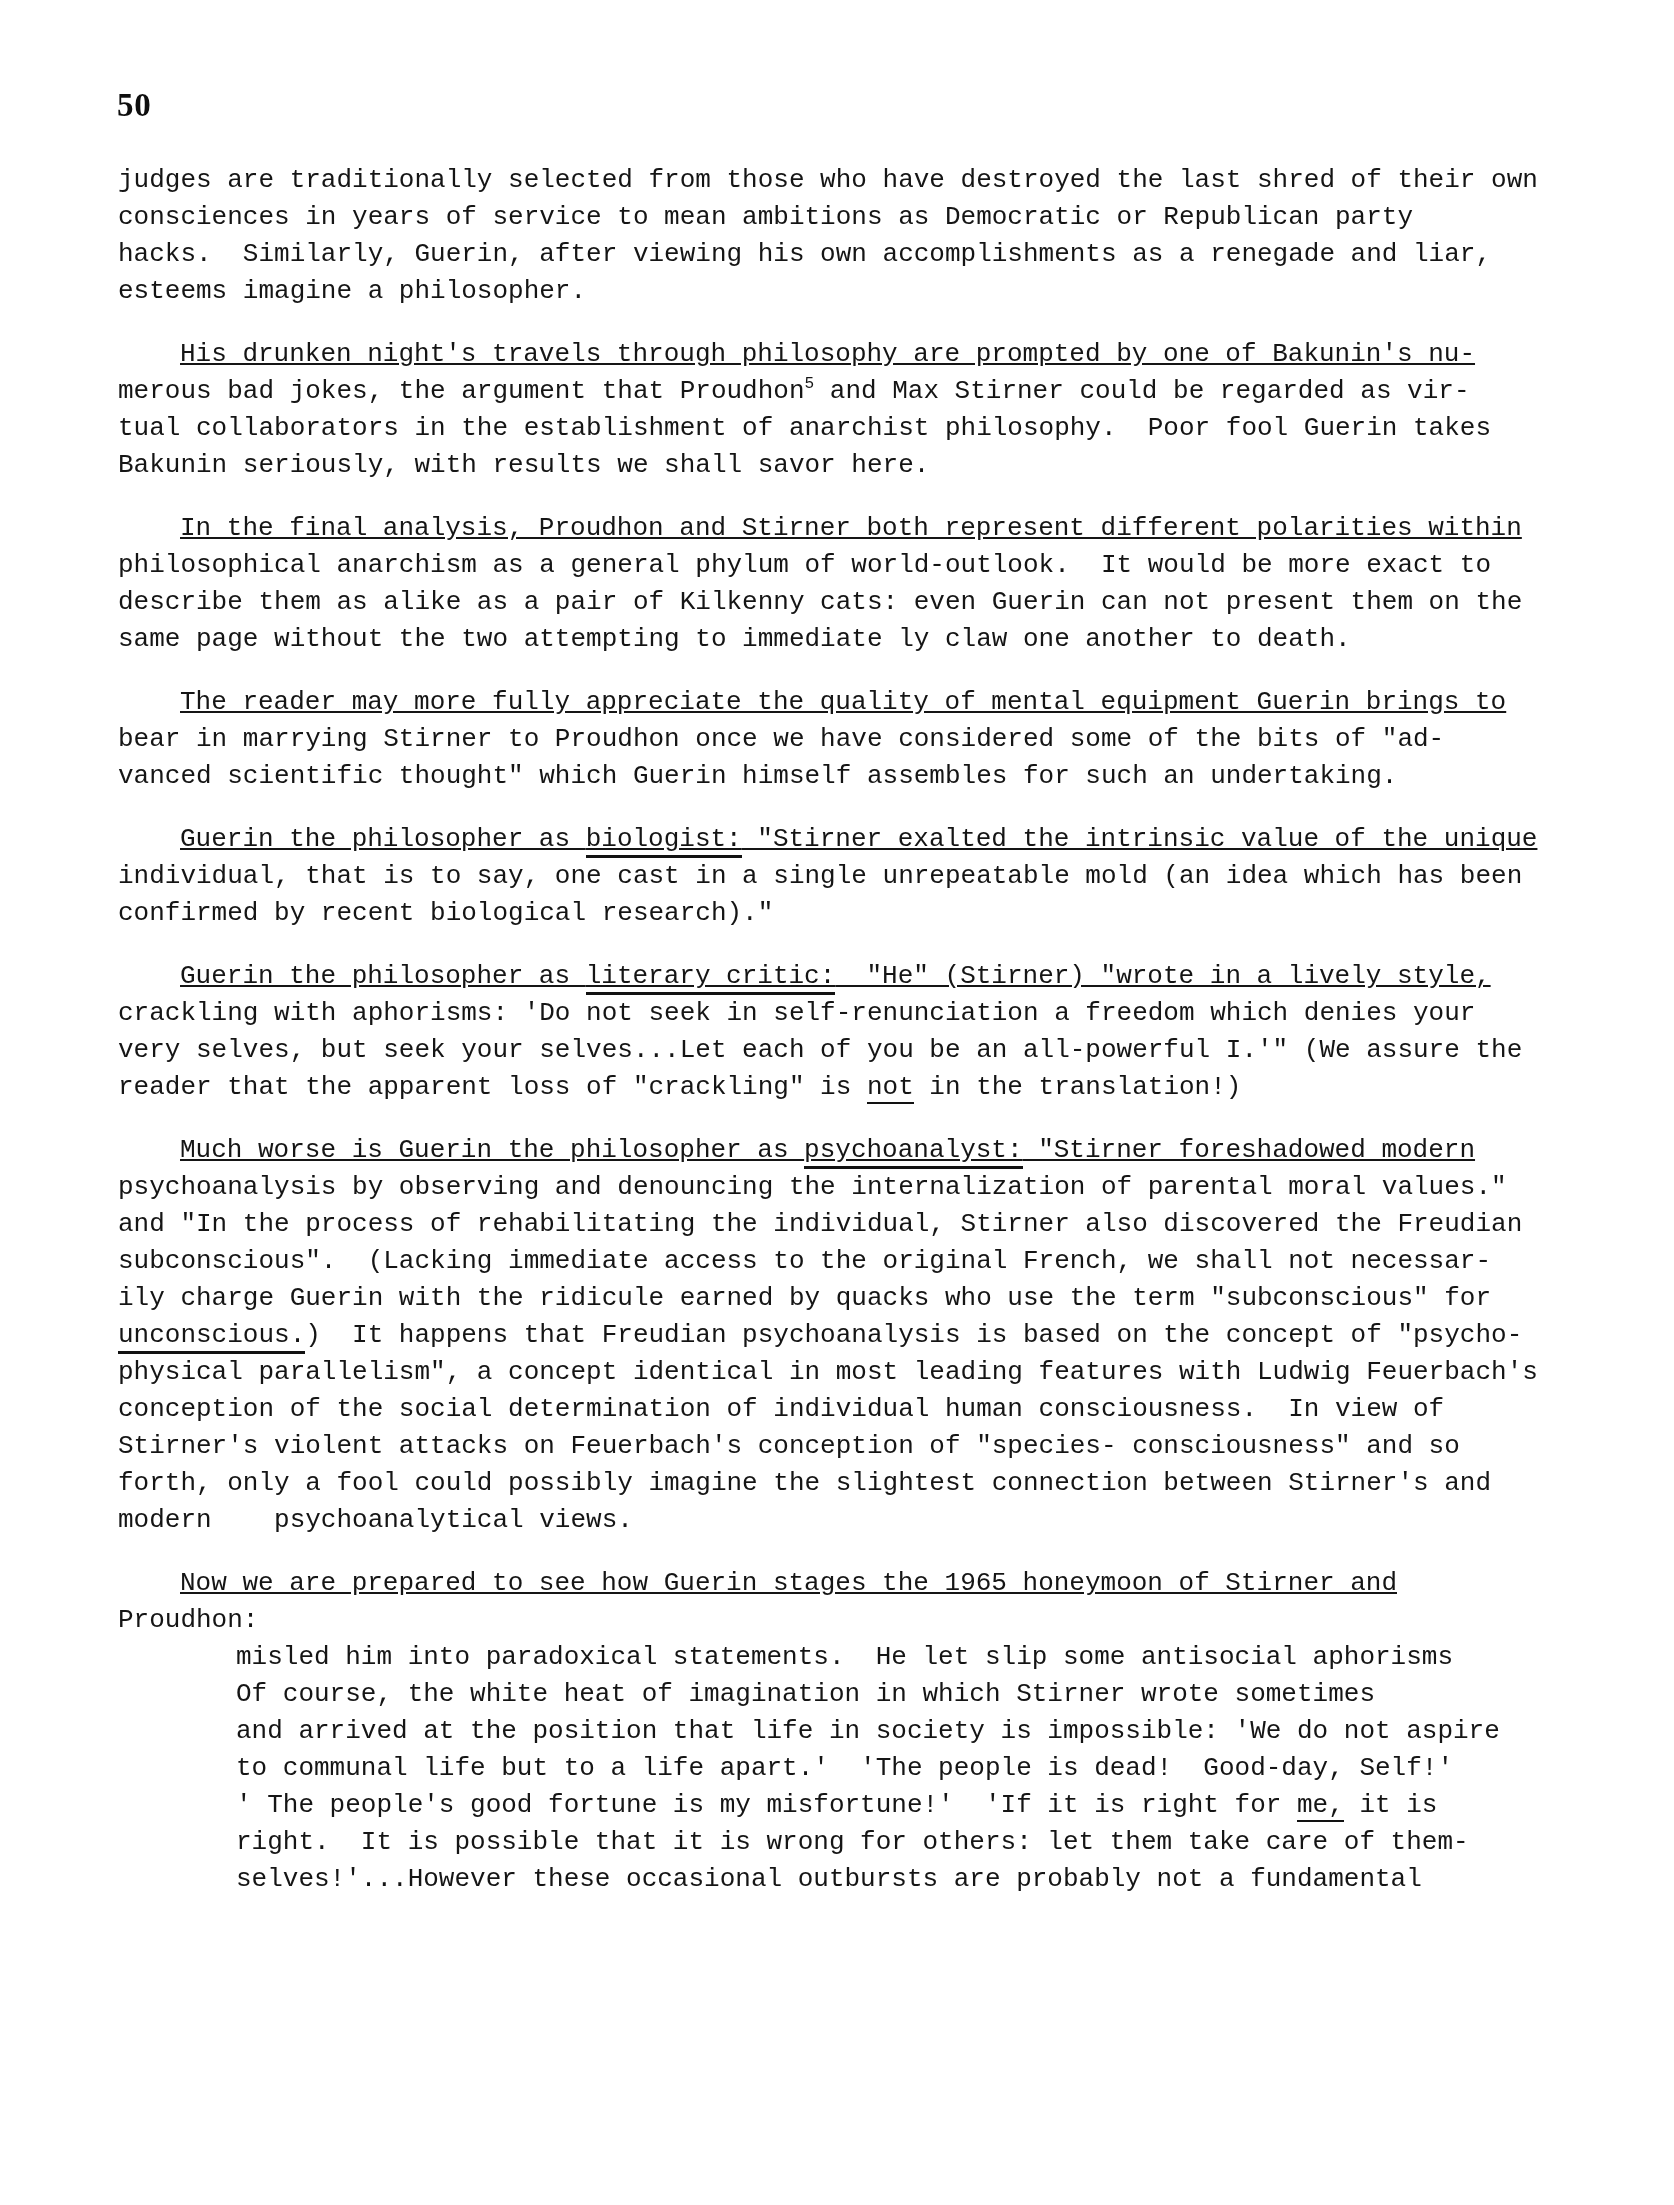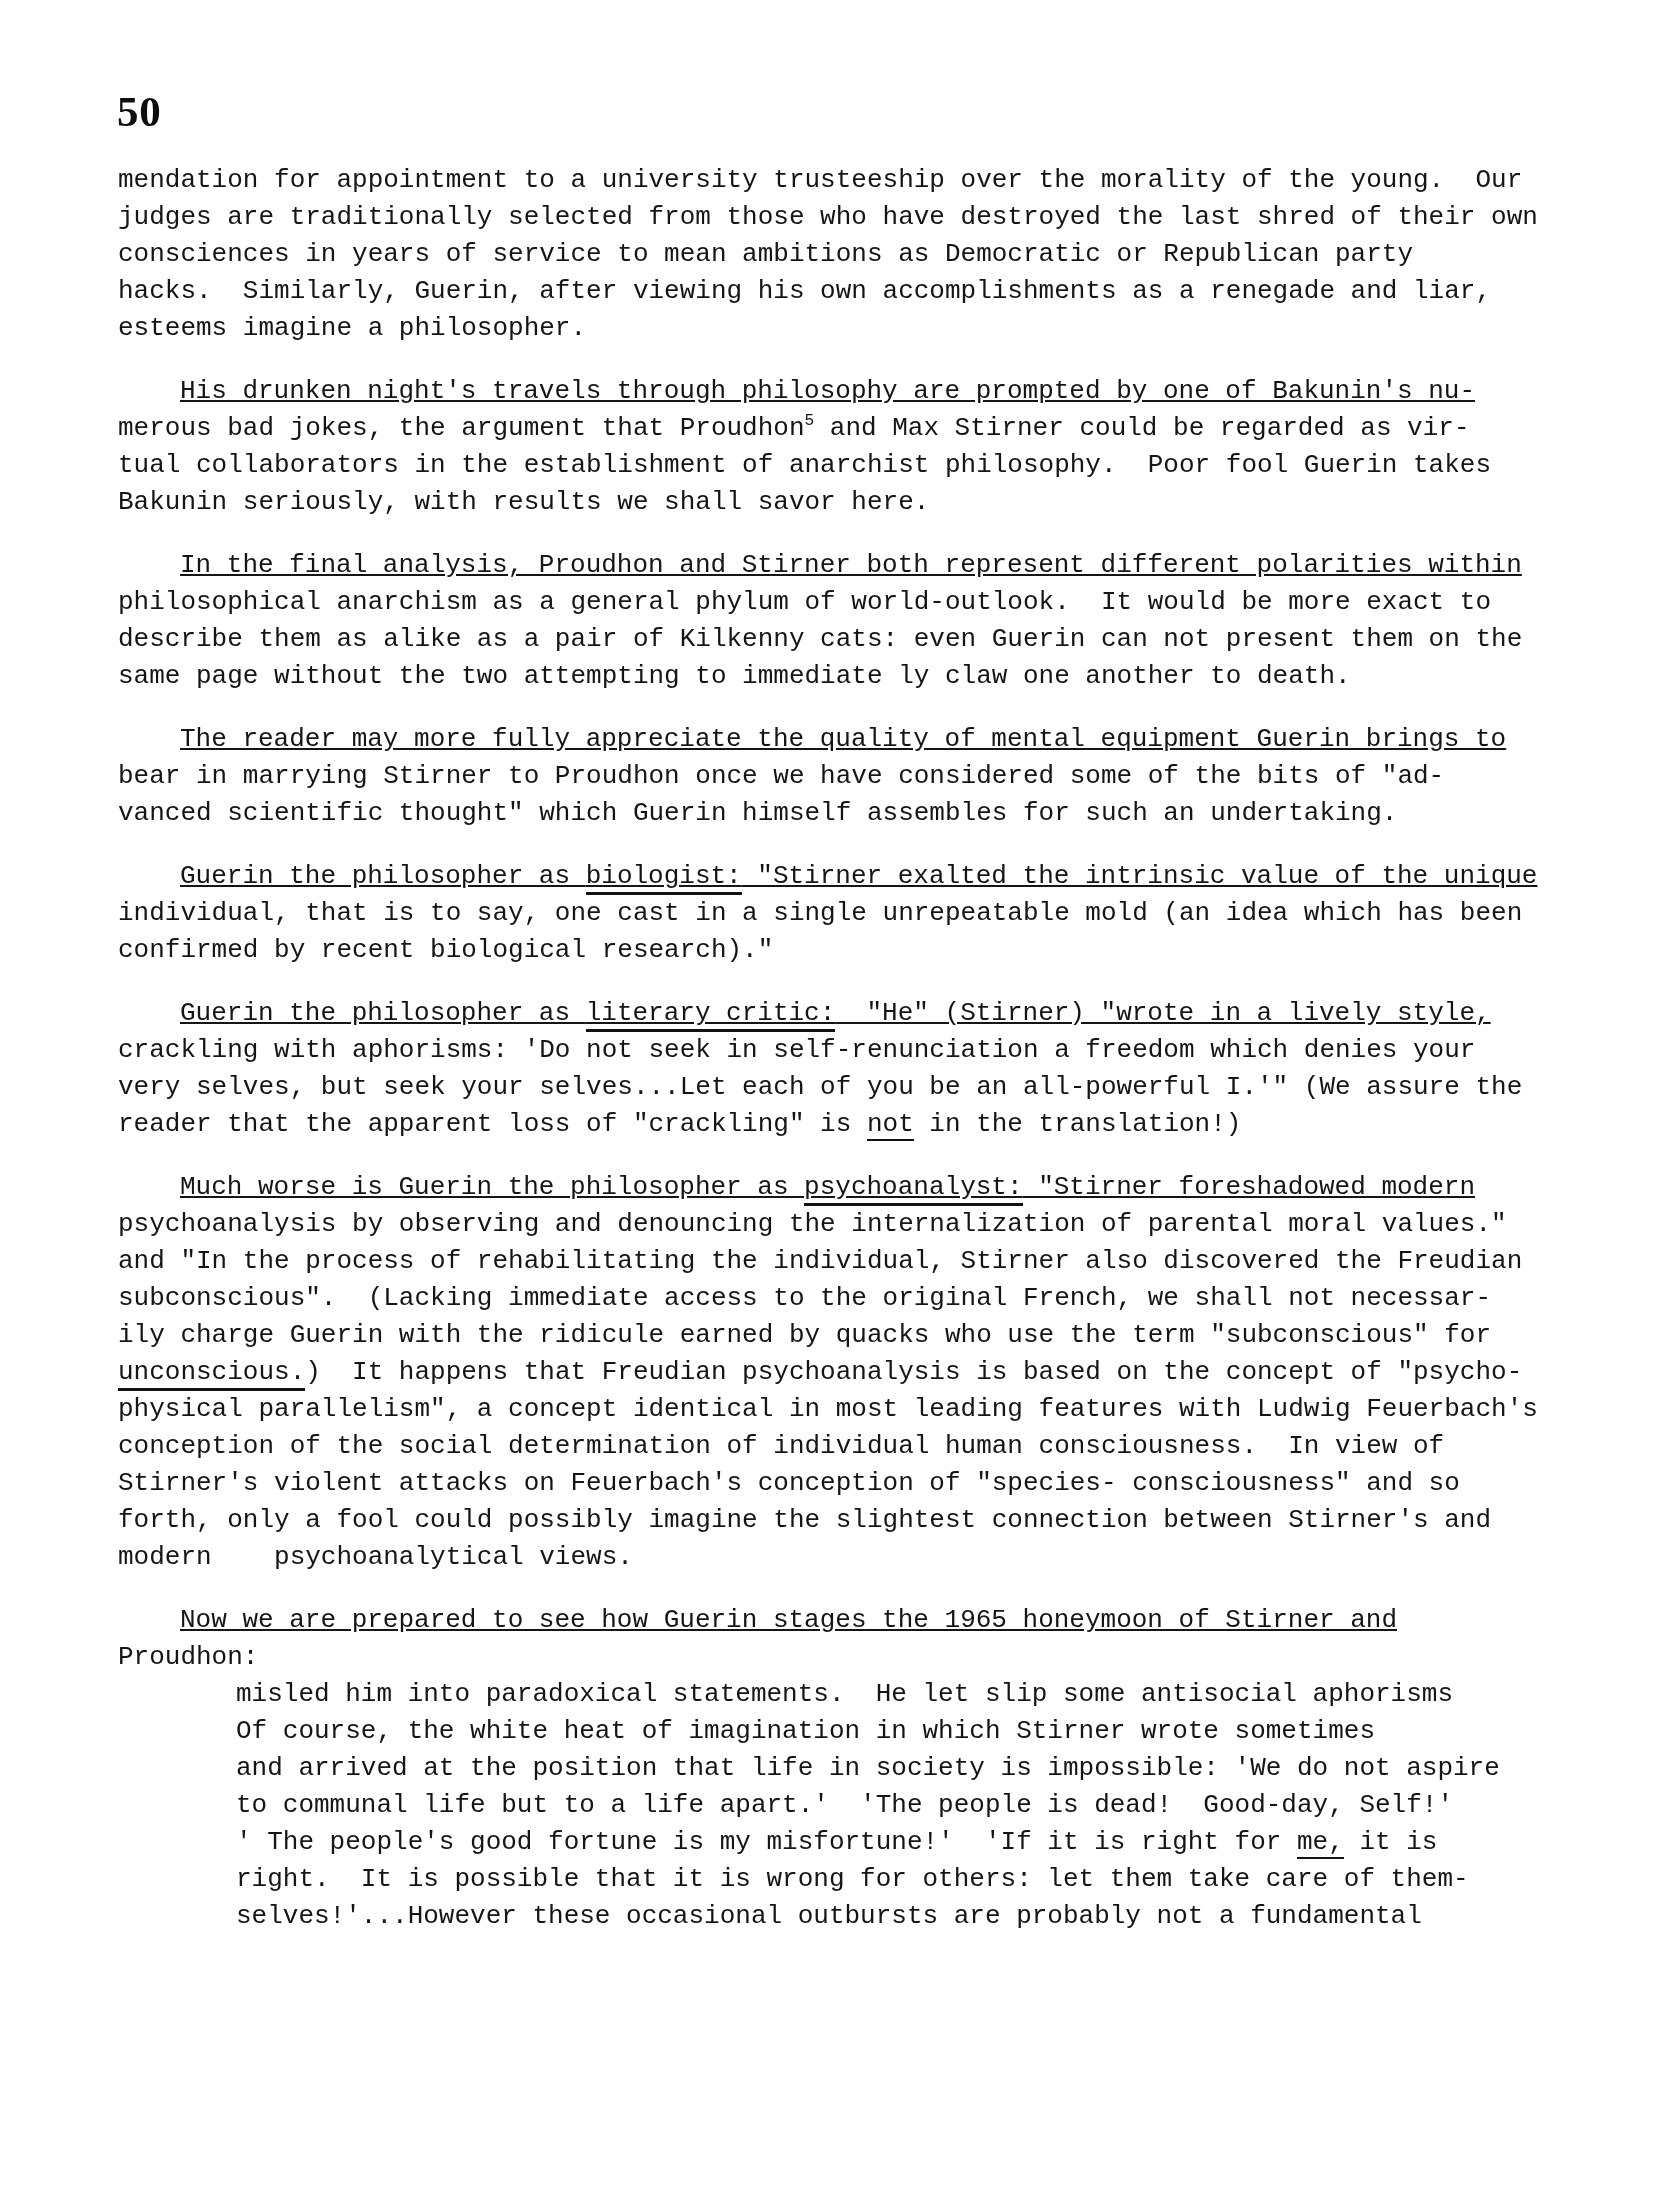--- a/index.html
+++ b/index.html
@@ -14,21 +14,21 @@
     overflow: hidden;
     font-family: "Liberation Mono", "DejaVu Sans Mono", monospace;
     color: #151515;
   }
   .page-number {
     position: absolute;
     left: 117px;
     top: 87px;
     font-family: "Liberation Serif", "DejaVu Serif", serif;
     font-weight: 700;
-    font-size: 43px;
+    font-size: 33px;
     letter-spacing: 0.7px;
     color: #0e0e0e;
   }
   .doc {
     position: absolute;
     left: 118px;
     top: 162px;
     width: 1469px;
   }
   .para {
@@ -65,21 +65,20 @@
     line-height: 0;
   }
 </style>
 </head>
 <body>
 
 <div class="page-number">50</div>
 
 <div class="doc">
     <div class="para">
-      <div class="line"><span>mendation for appointment to a university trusteeship over the morality of the young.  Our</span></div>
       <div class="line"><span>judges are traditionally selected from those who have destroyed the last shred of their own</span></div>
       <div class="line"><span>consciences in years of service to mean ambitions as Democratic or Republican party</span></div>
       <div class="line"><span>hacks.  Similarly, Guerin, after viewing his own accomplishments as a renegade and liar,</span></div>
       <div class="line"><span>esteems imagine a philosopher.</span></div>
     </div>
     <div class="para">
       <div class="line indent"><span>His drunken night's travels through philosophy are prompted by one of Bakunin's nu-</span></div>
       <div class="line"><span>merous bad jokes, the argument that Proudhon</span><span class="sup">5</span><span> and Max Stirner could be regarded as vir-</span></div>
       <div class="line"><span>tual collaborators in the establishment of anarchist philosophy.  Poor fool Guerin takes</span></div>
       <div class="line"><span>Bakunin seriously, with results we shall savor here.</span></div>

